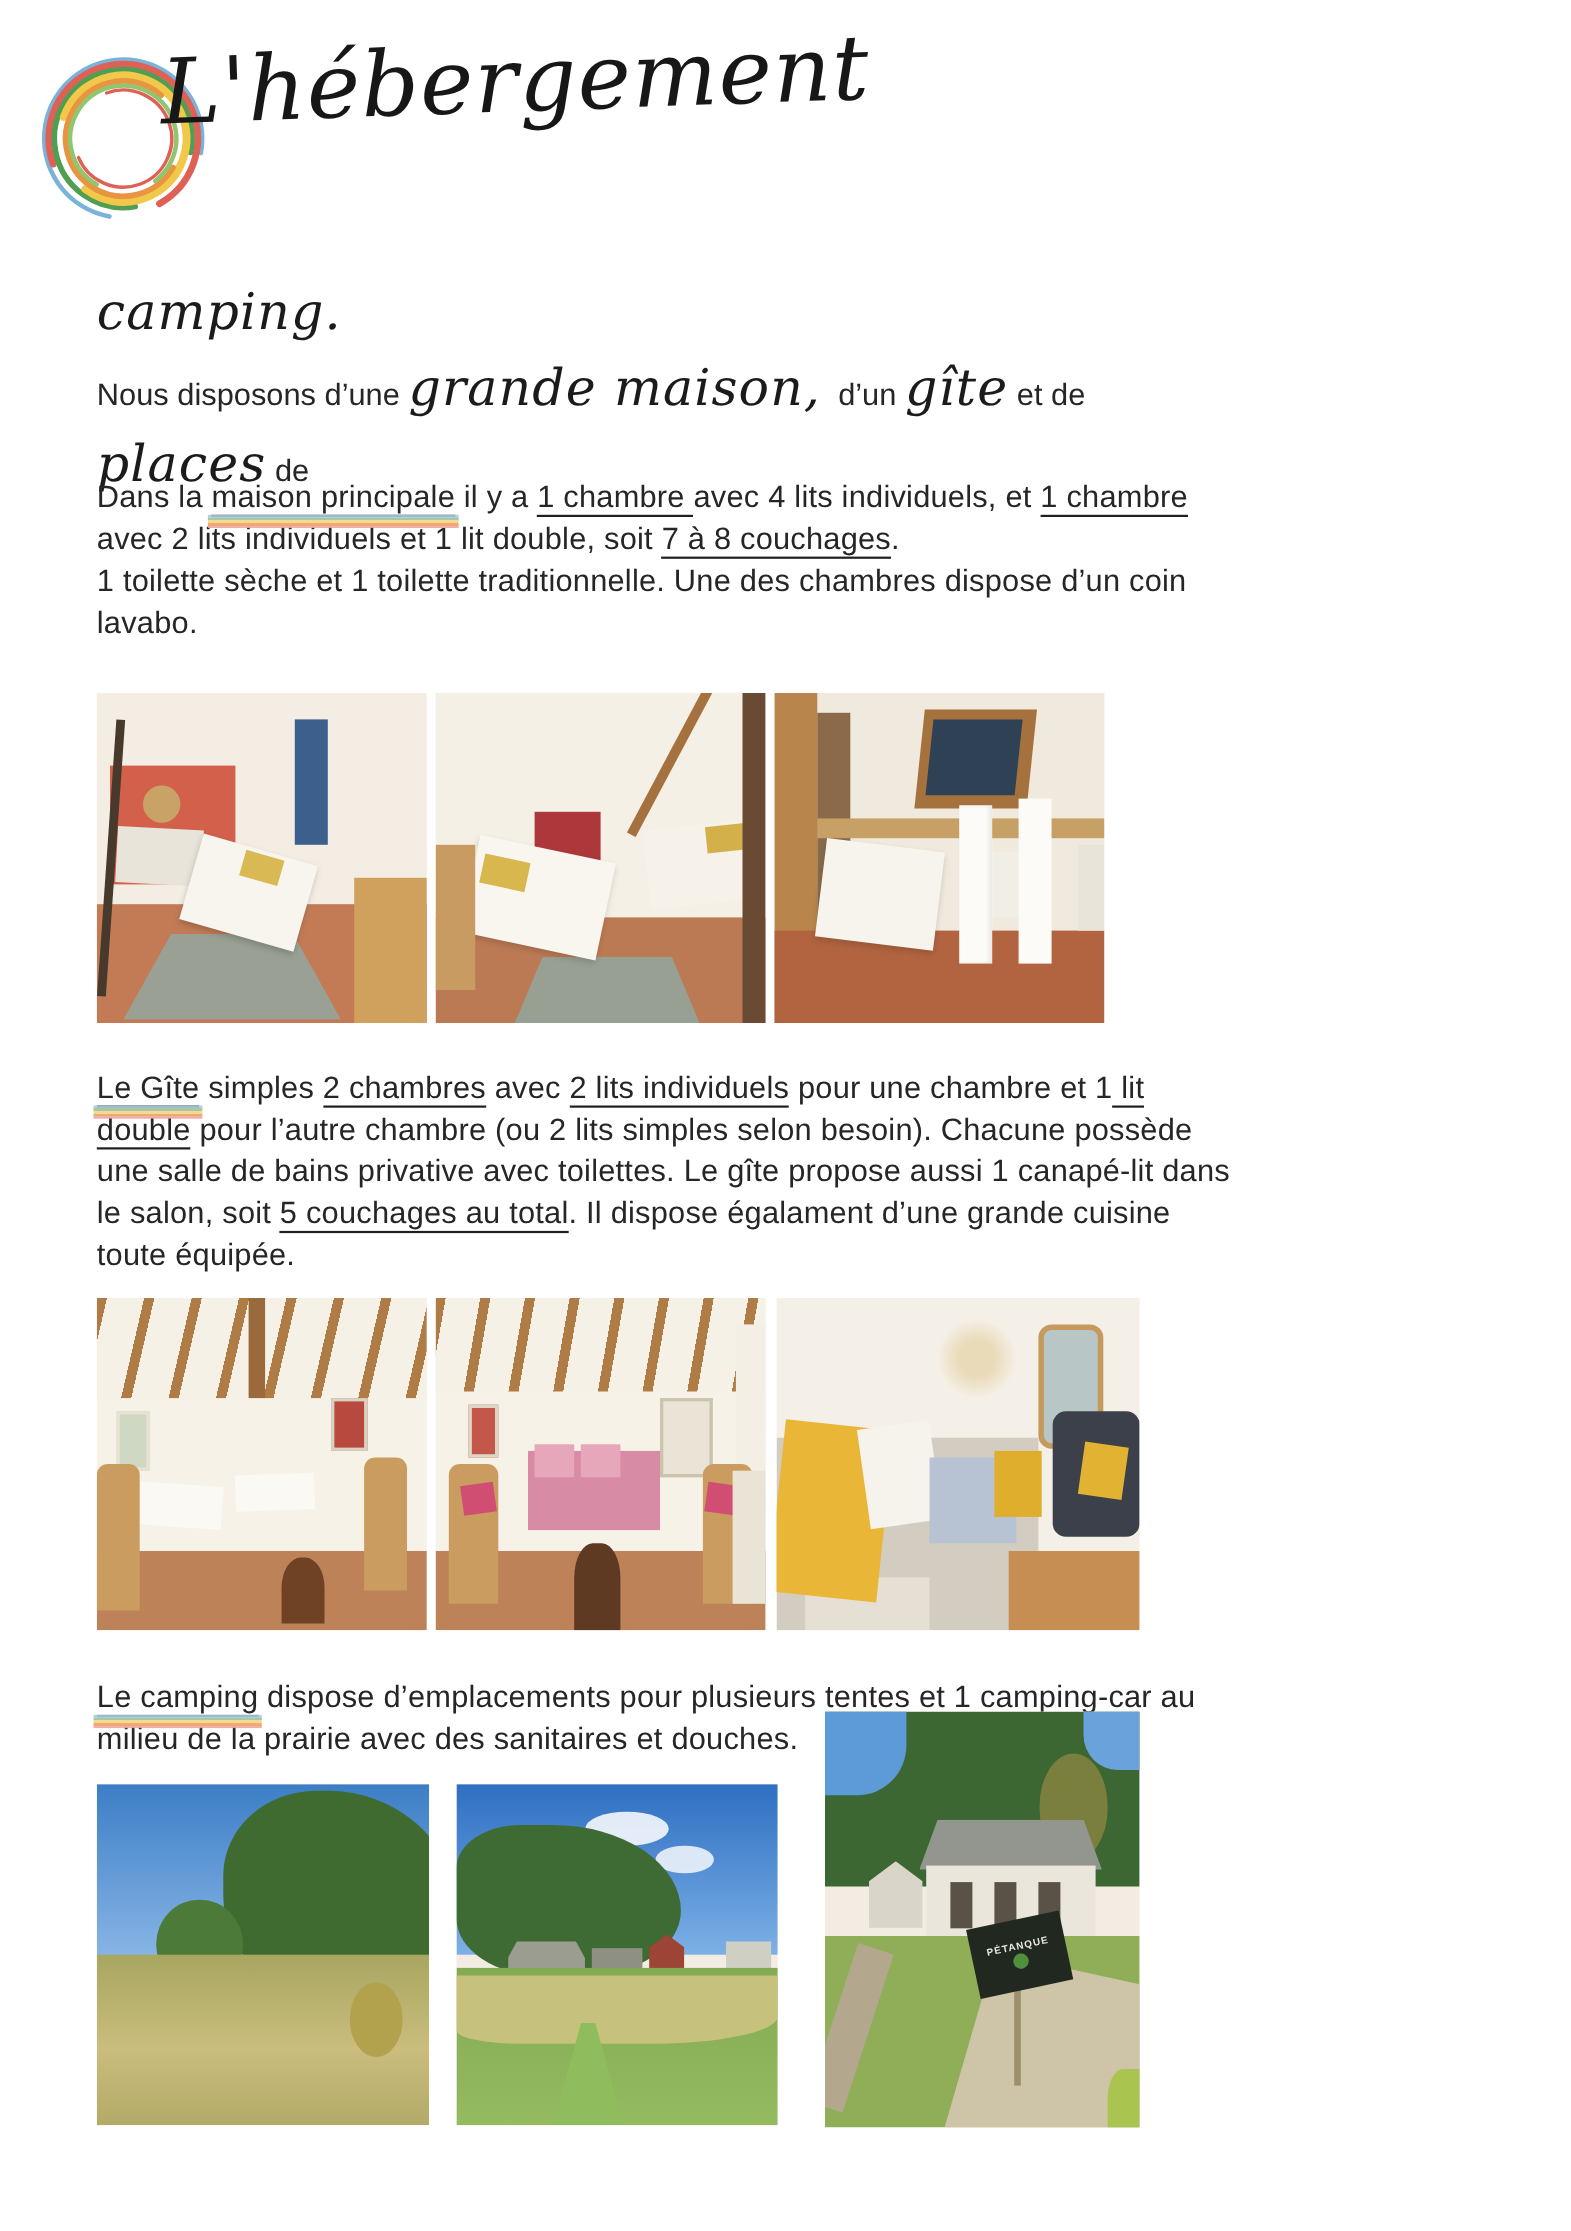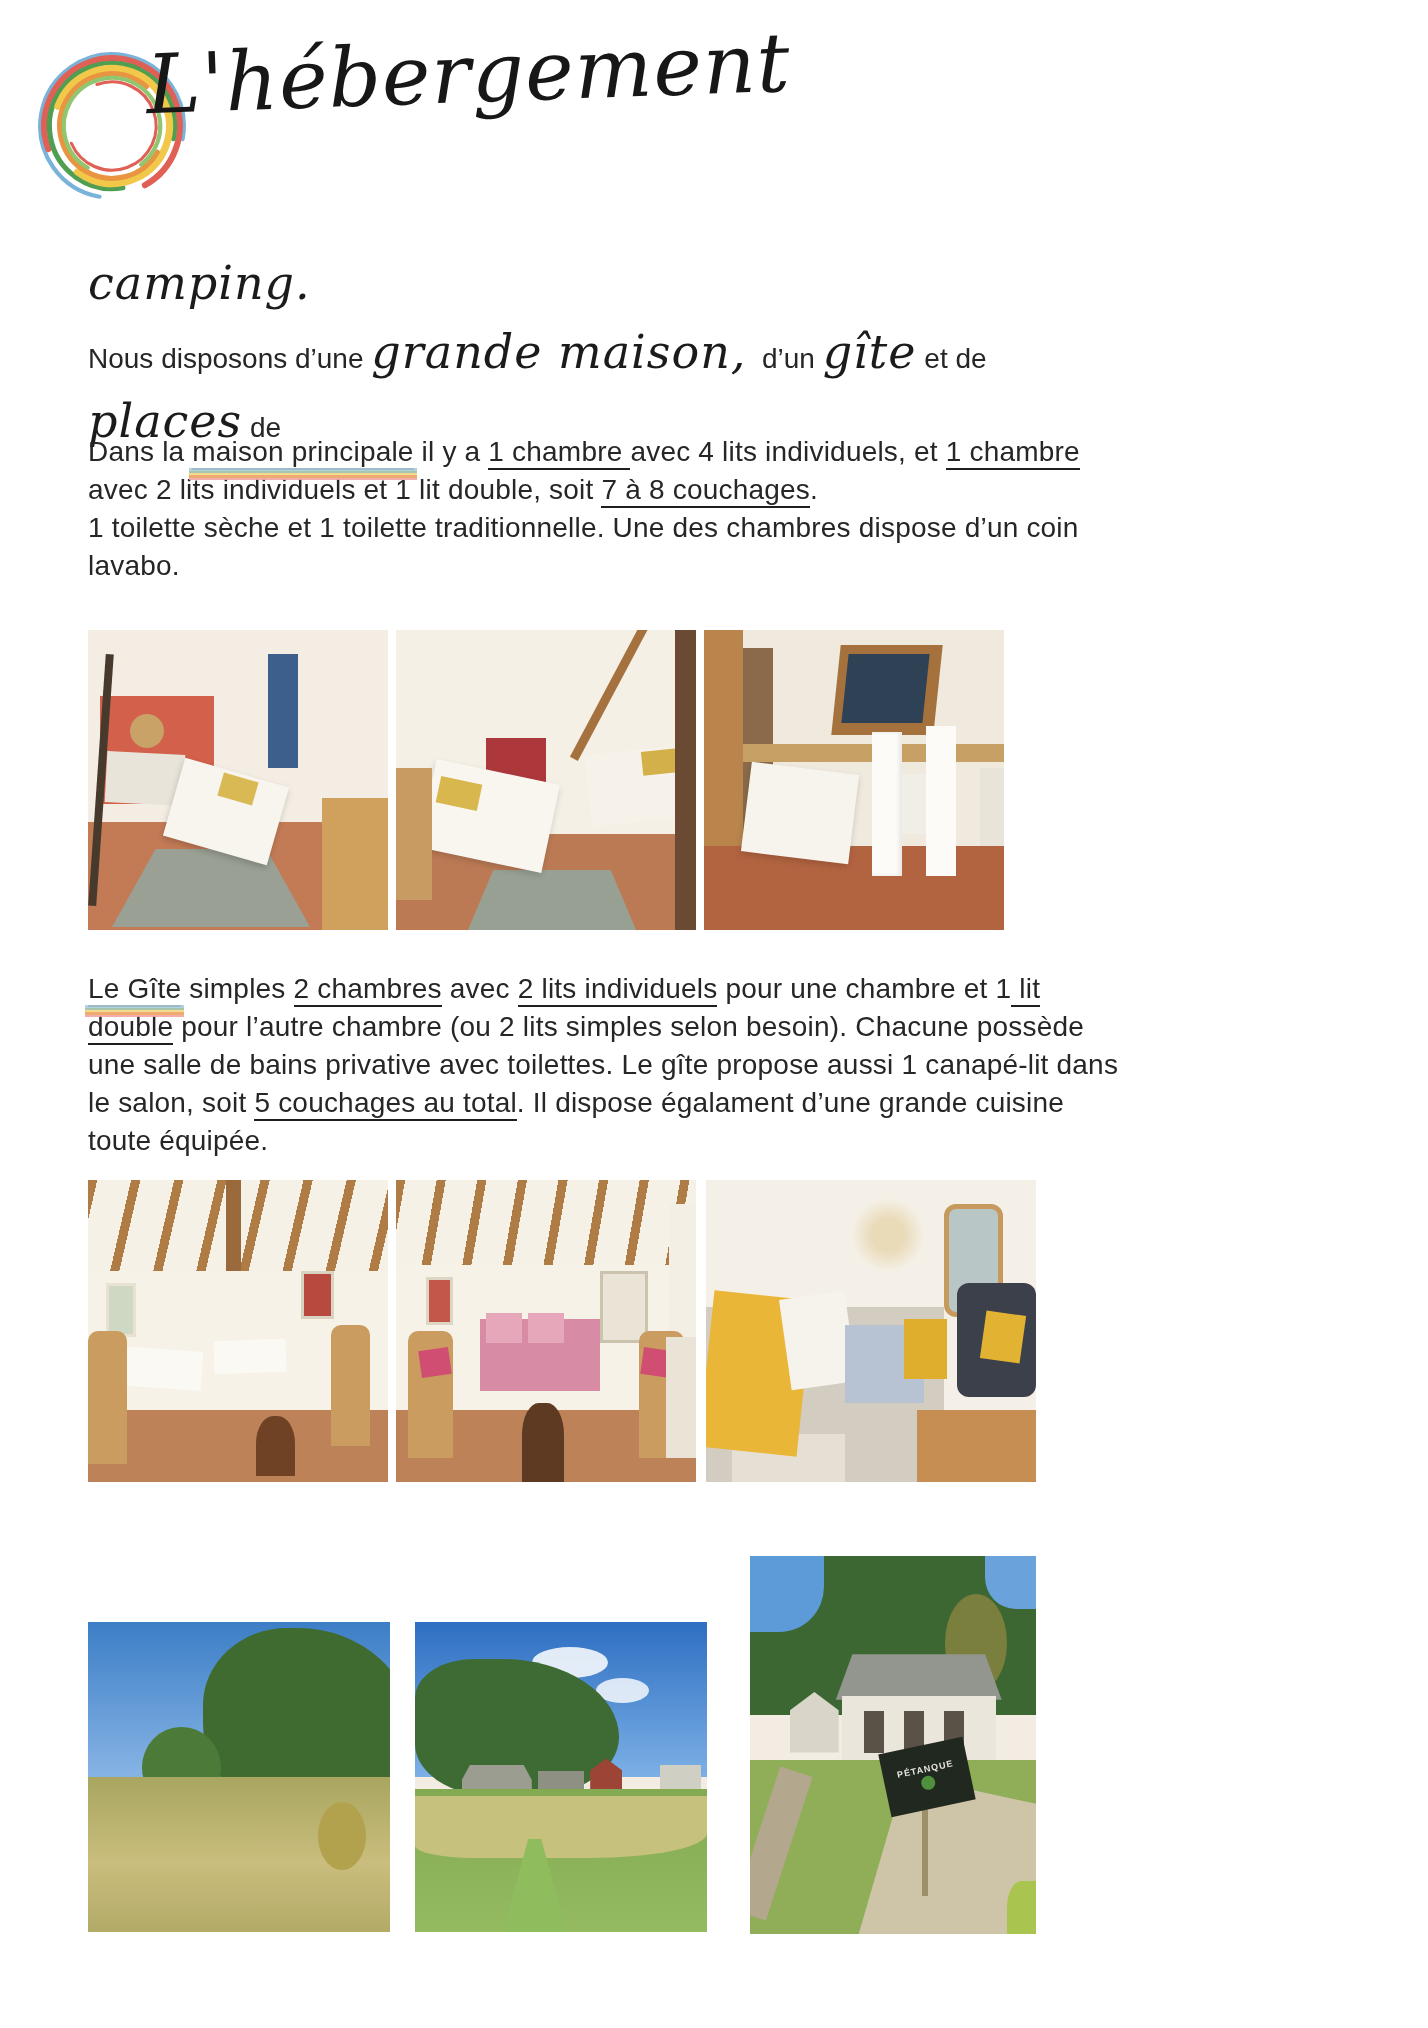--- a/index.html
+++ b/index.html
@@ -278,20 +278,24 @@
       <div class="sh f6"></div>
       <div class="sh f7"></div>
       <div class="sh f8"></div>
       <div class="sh f9"></div>
       <div class="sh f10"></div>
       <div class="sh f11"></div>
       <div class="sh f12"></div>
     </figure>
   </section>
 
+  <section class="para p3">
+      <div class="tline"><span class="seg seg-hl">Le camping</span><span class="seg seg-r"> dispose d’emplacements pour plusieurs tentes et 1 camping-car au</span></div>
+      <div class="tline"><span class="seg seg-r">milieu de la prairie avec des sanitaires et douches.</span></div>
+    </section>
 
   <section class="row row3">
     <figure class="photo r3a">
       <div class="sh g1"></div>
       <div class="sh g2"></div>
       <div class="sh g3"></div>
       <div class="sh g4"></div>
       <div class="sh g5"></div>
     </figure>
     <figure class="photo r3b">

